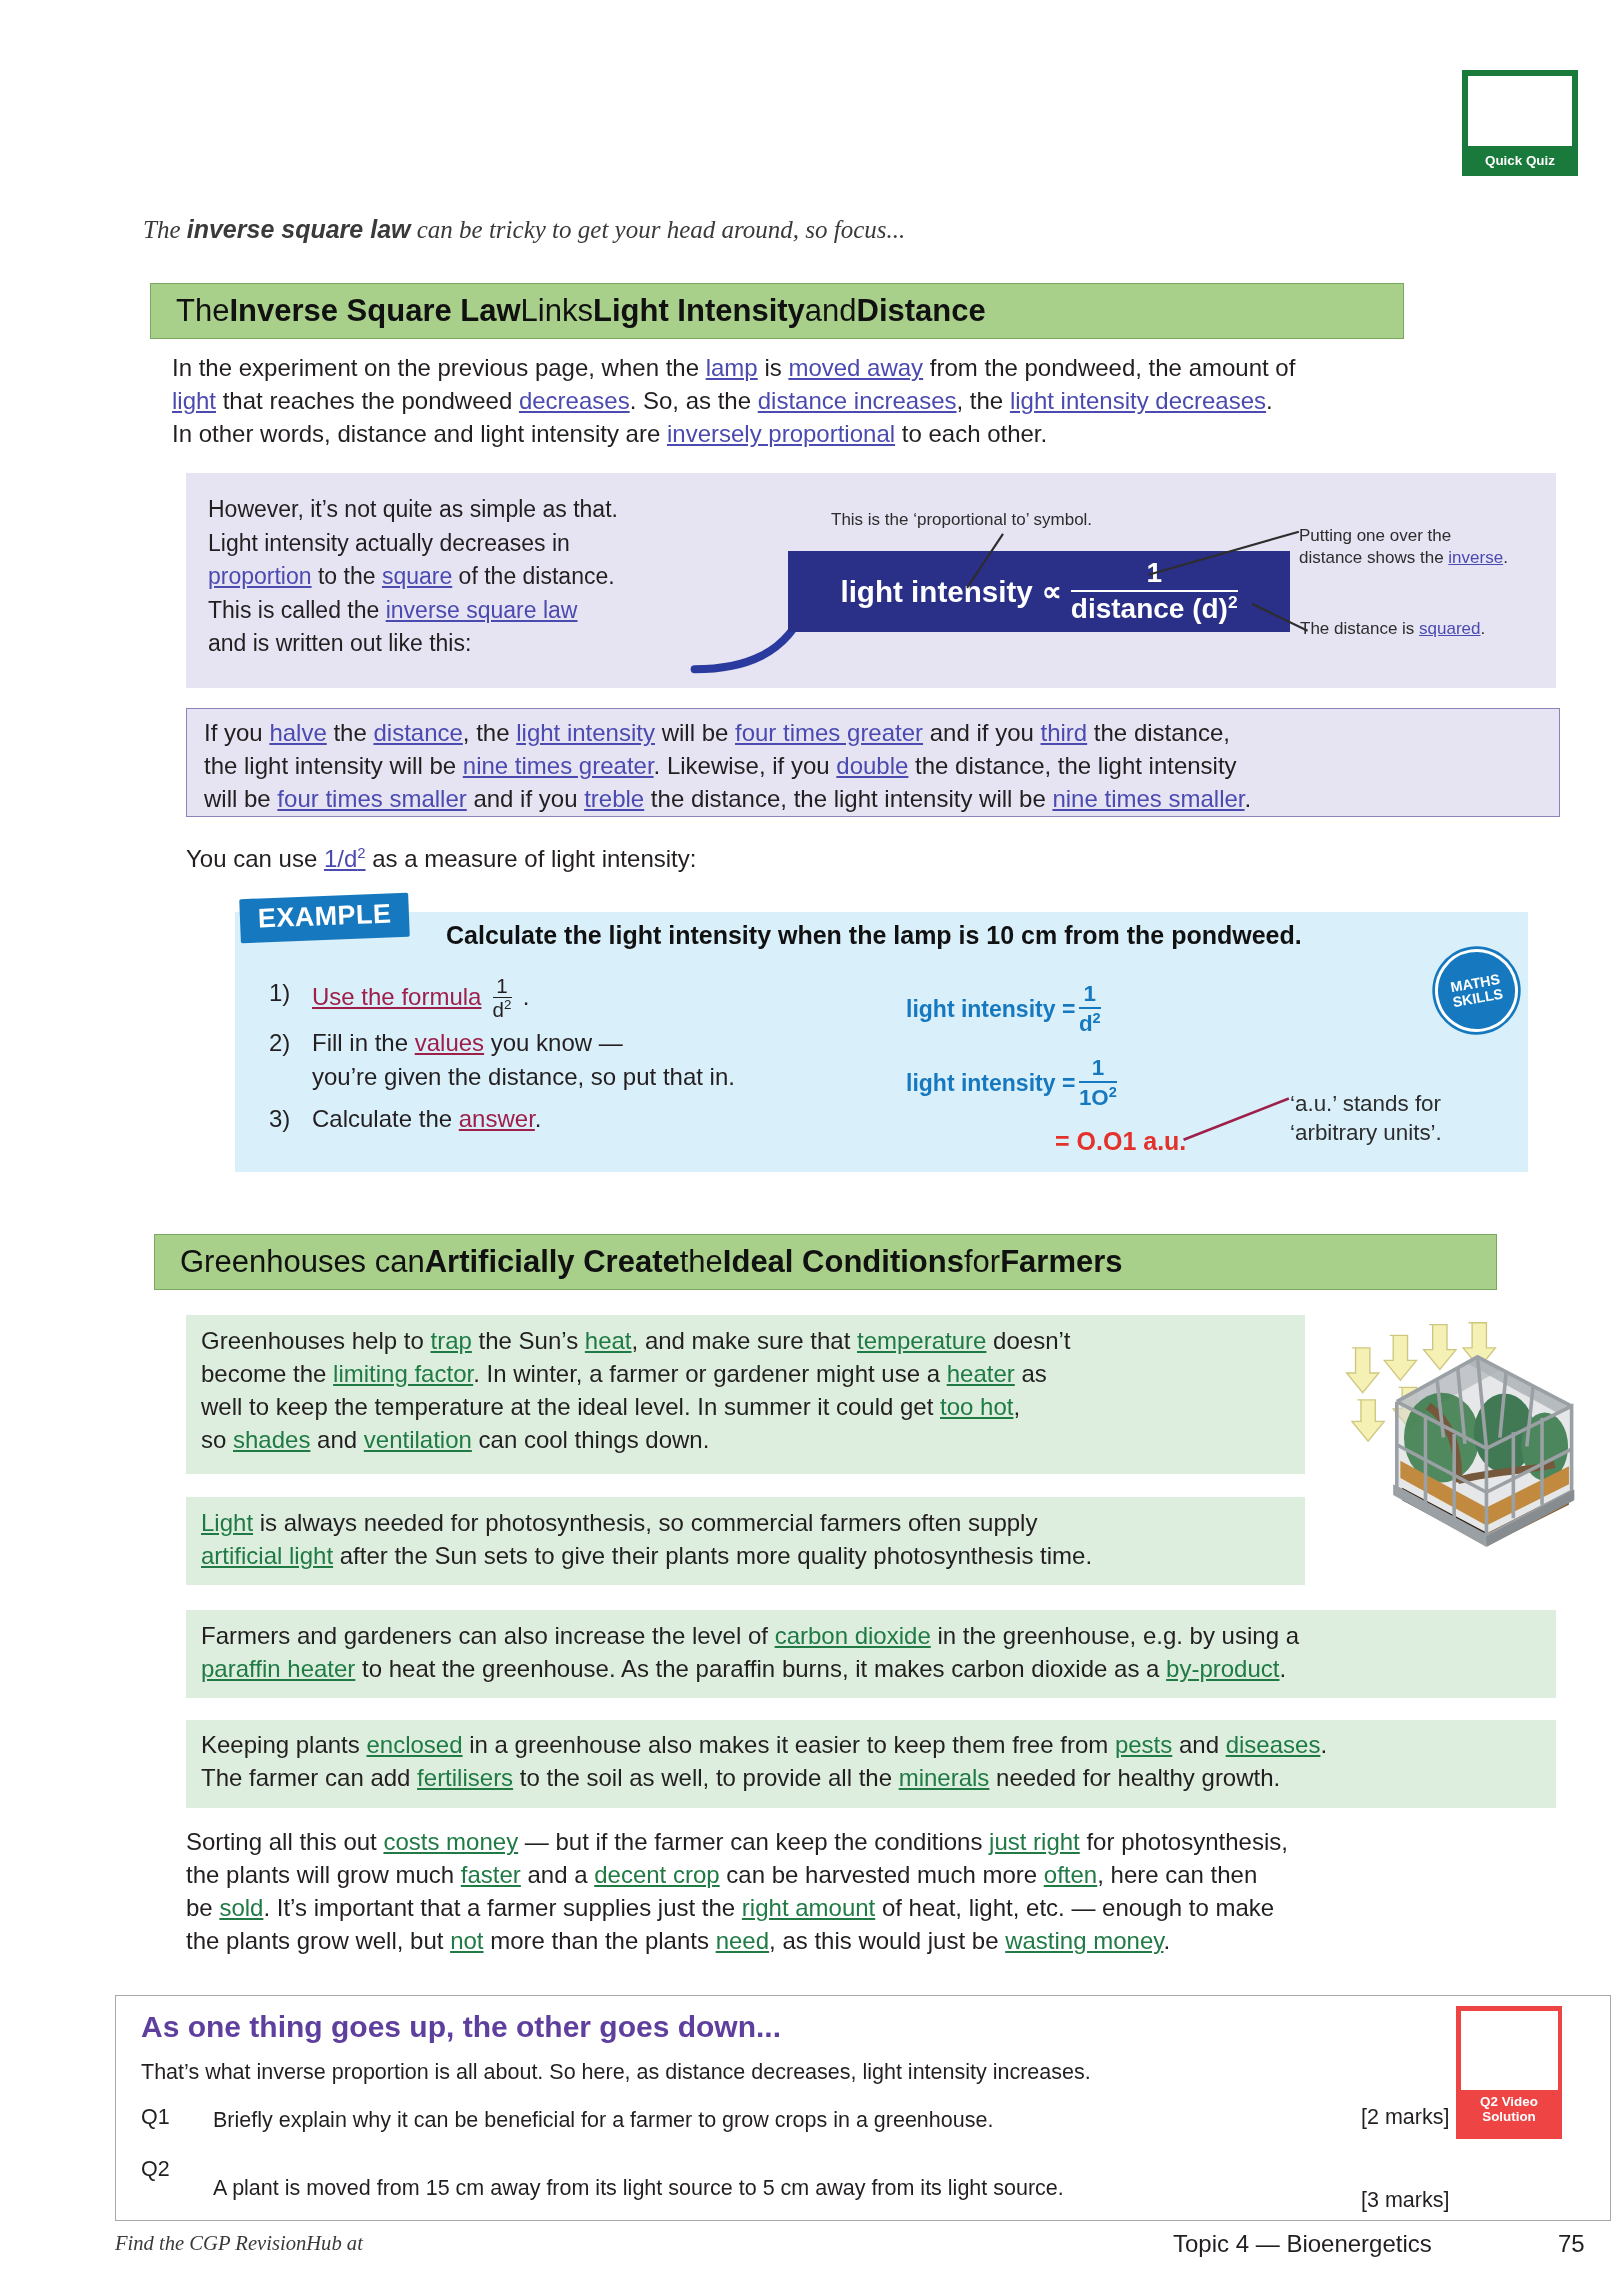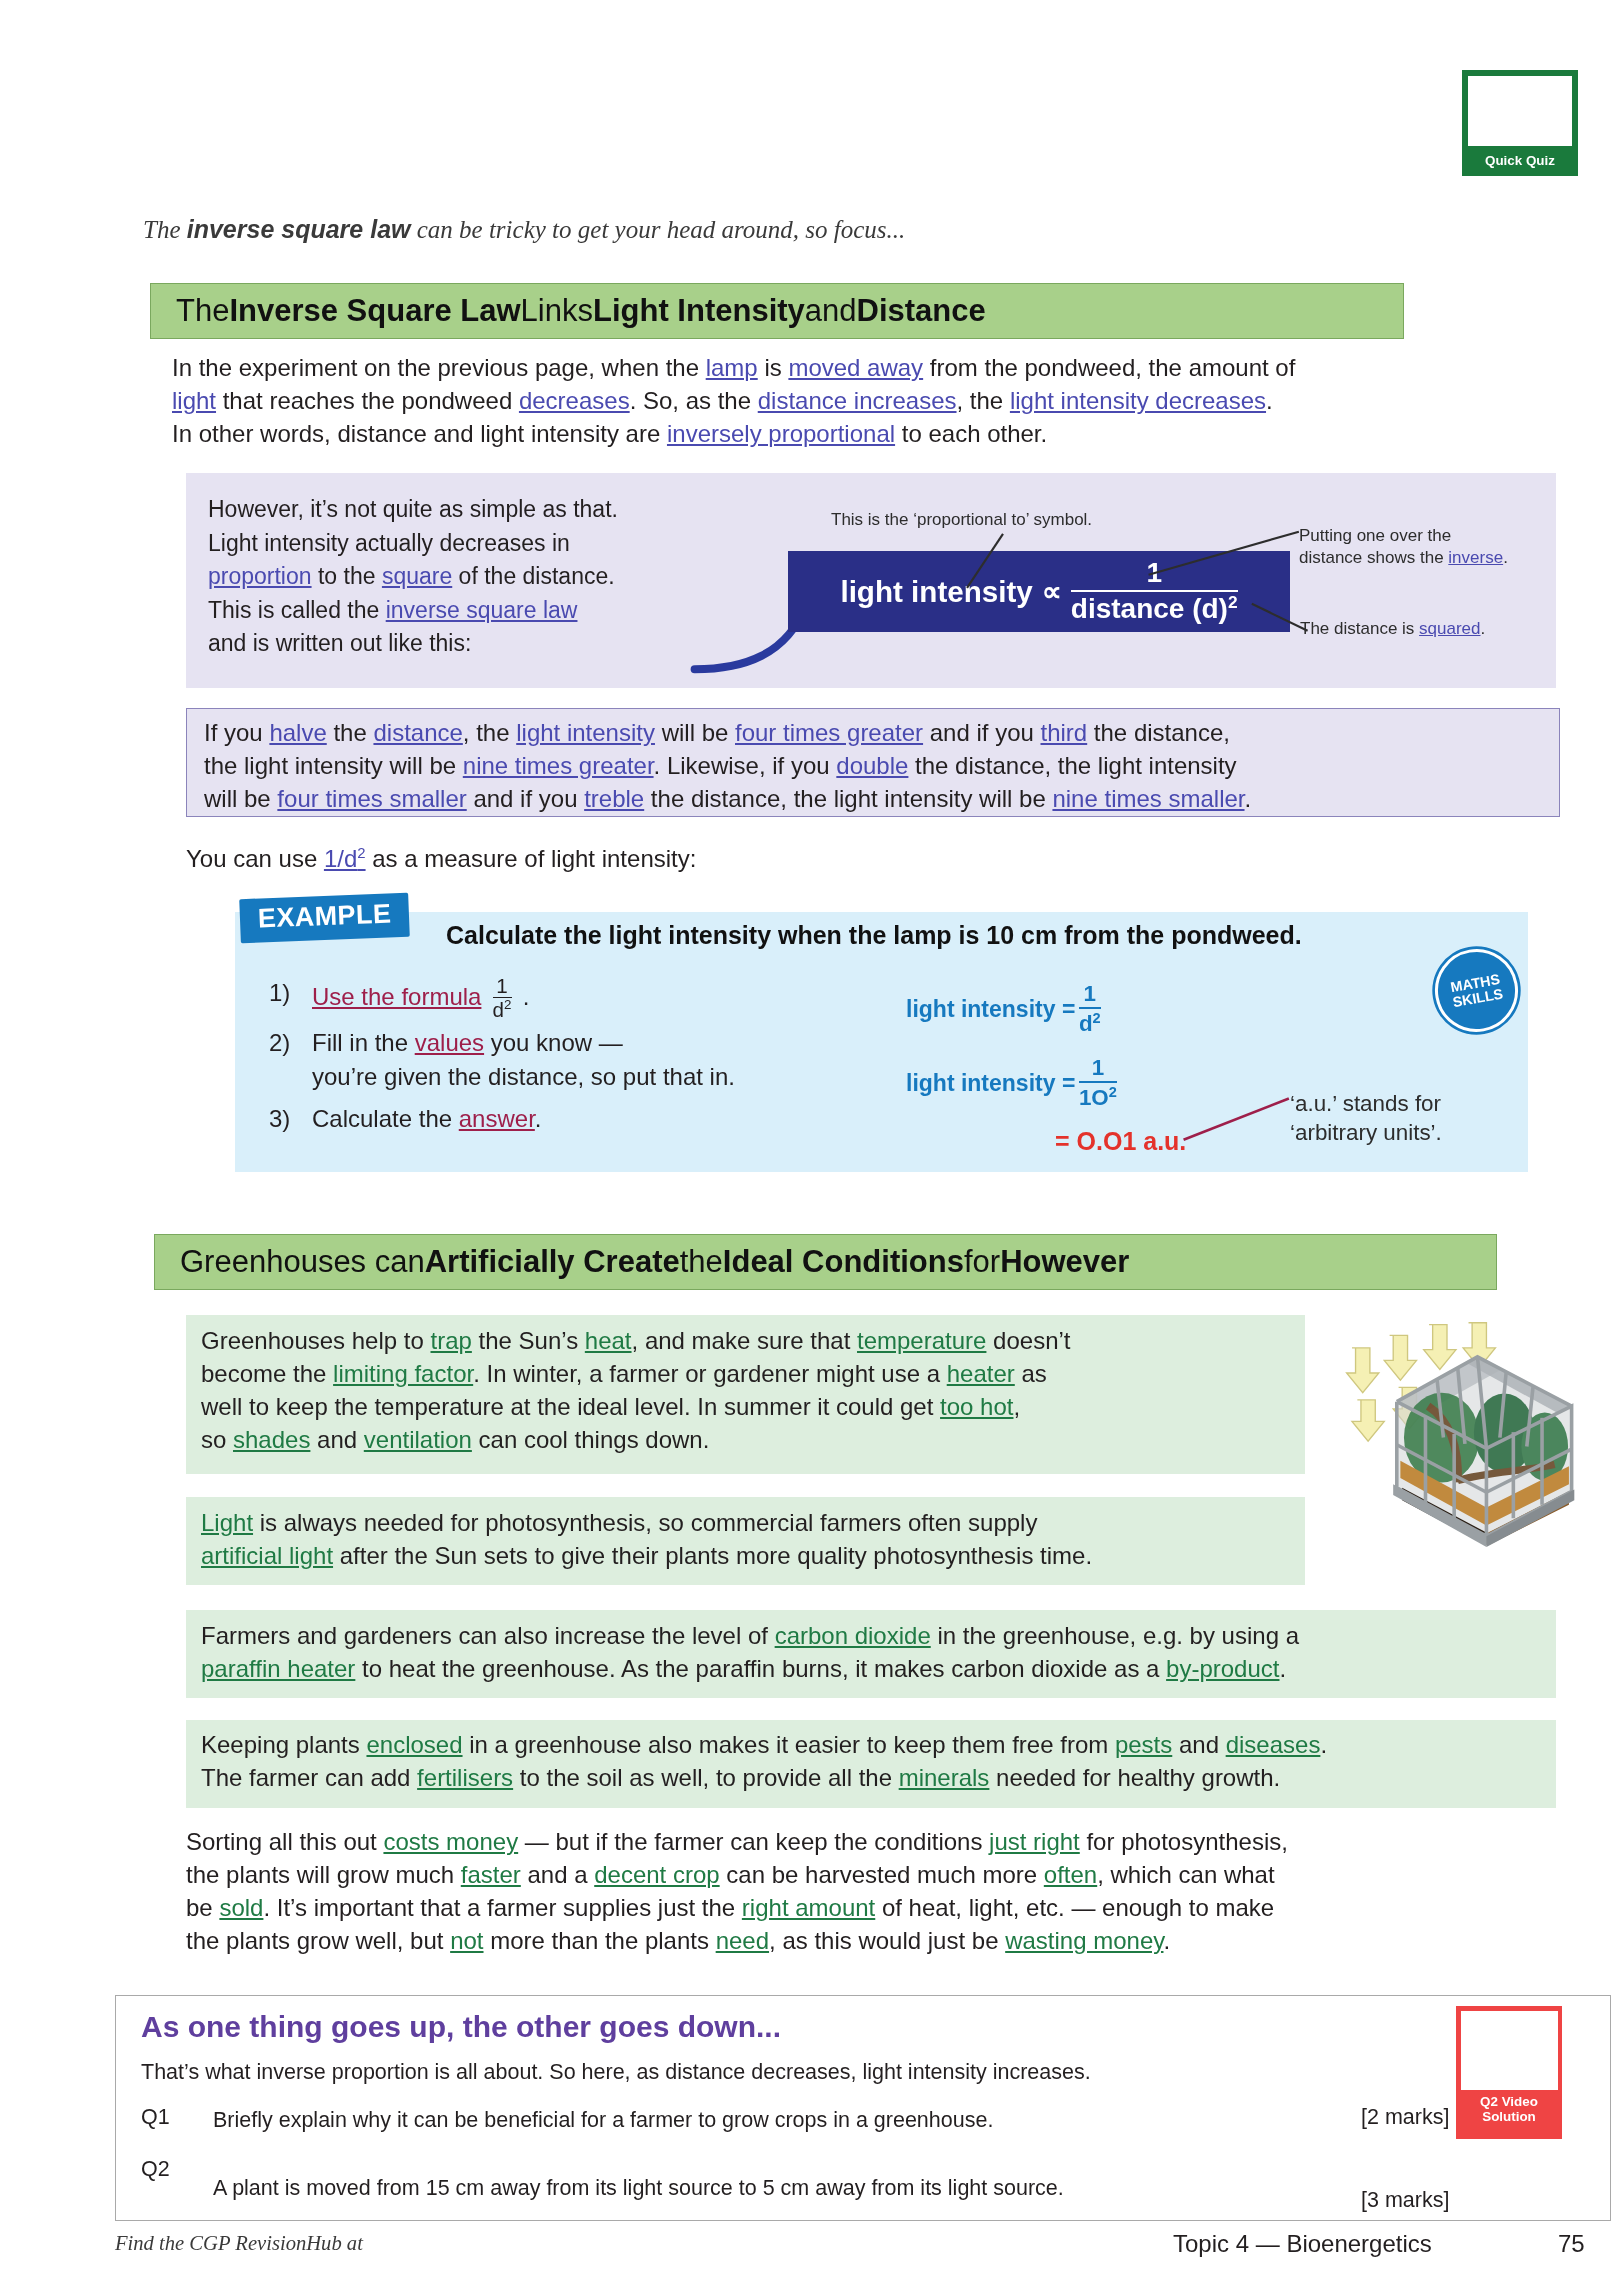--- a/index.html
+++ b/index.html
@@ -284,21 +284,21 @@
     <span>MATHS</span>
     <span>SKILLS</span>
   </div>
 
   <div class="sec-head" style="left:154px;top:1234px;width:1343px;height:56px;">
     <span class="l">Greenhouses can </span>
       <b>Artificially Create</b>
       <span class="l"> the </span>
       <b>Ideal Conditions</b>
       <span class="l"> for </span>
-      <b>However</b>
+      <b>Farmers</b>
   </div>
 
   <div class="gh">
     <svg viewBox="0 0 290 290" width="260" height="260">
       <g fill="#f5f0b4" stroke="#cfc77f" stroke-width="1.5">
         <polygon points="10,30 30,30 30,58 40,58 22,80 4,58 14,58 14,30"></polygon>
         <polygon points="52,16 72,16 72,44 82,44 64,66 46,44 56,44 56,16"></polygon>
         <polygon points="96,4 116,4 116,32 126,32 108,54 90,32 100,32 100,4"></polygon>
         <polygon points="140,2 160,2 160,30 170,30 152,52 134,30 144,30 144,2"></polygon>
         <polygon points="16,88 36,88 36,112 46,112 28,134 10,112 20,112 20,88"></polygon>
@@ -363,21 +363,21 @@
   </div>
 
   <div class="gbox" style="left:186px;top:1720px;width:1370px;height:88px;"></div>
   <div class="body-text" style="left:201px;top:1728px;width:1352px;">
     <span>Keeping plants </span><u class="green">enclosed</u><span> in a greenhouse also makes it easier to keep them free from </span><u class="green">pests</u><span> and </span><u class="green">diseases</u><span>.</span><br>
     <span>The farmer can add </span><u class="green">fertilisers</u><span> to the soil as well, to provide all the </span><u class="green">minerals</u><span> needed for healthy growth.</span>
   </div>
 
   <div class="body-text" style="left:186px;top:1825px;width:1379px;">
     <span>Sorting all this out </span><u class="green">costs money</u><span> — but if the farmer can keep the conditions </span><u class="green">just right</u><span> for photosynthesis,</span><br>
-    <span>the plants will grow much </span><u class="green">faster</u><span> and a </span><u class="green">decent crop</u><span> can be harvested much more </span><u class="green">often</u><span>, which can what</span><br>
+    <span>the plants will grow much </span><u class="green">faster</u><span> and a </span><u class="green">decent crop</u><span> can be harvested much more </span><u class="green">often</u><span>, here can then</span><br>
     <span>be </span><u class="green">sold</u><span>.  It’s important that a farmer supplies just the </span><u class="green">right amount</u><span> of heat, light, etc. — enough to make</span><br>
     <span>the plants grow well, but </span><u class="green">not</u><span> more than the plants </span><u class="green">need</u><span>, as this would just be </span><u class="green">wasting money</u><span>.</span>
   </div>
 
   <div class="summary">
     <h2>As one thing goes up, the other goes down...</h2>
     <div class="lead">That’s what inverse proportion is all about.  So here, as distance decreases, light intensity increases.</div>
     <div class="qlbl" style="left:25px;top:109px;">Q1</div>
     <div class="qrow" style="left:97px;top:109px;width:1111px;">Briefly explain why it can be beneficial for a farmer to grow crops in a greenhouse.</div>
     <div class="marks" style="left:1245px;top:109px;">[2 marks]</div>

